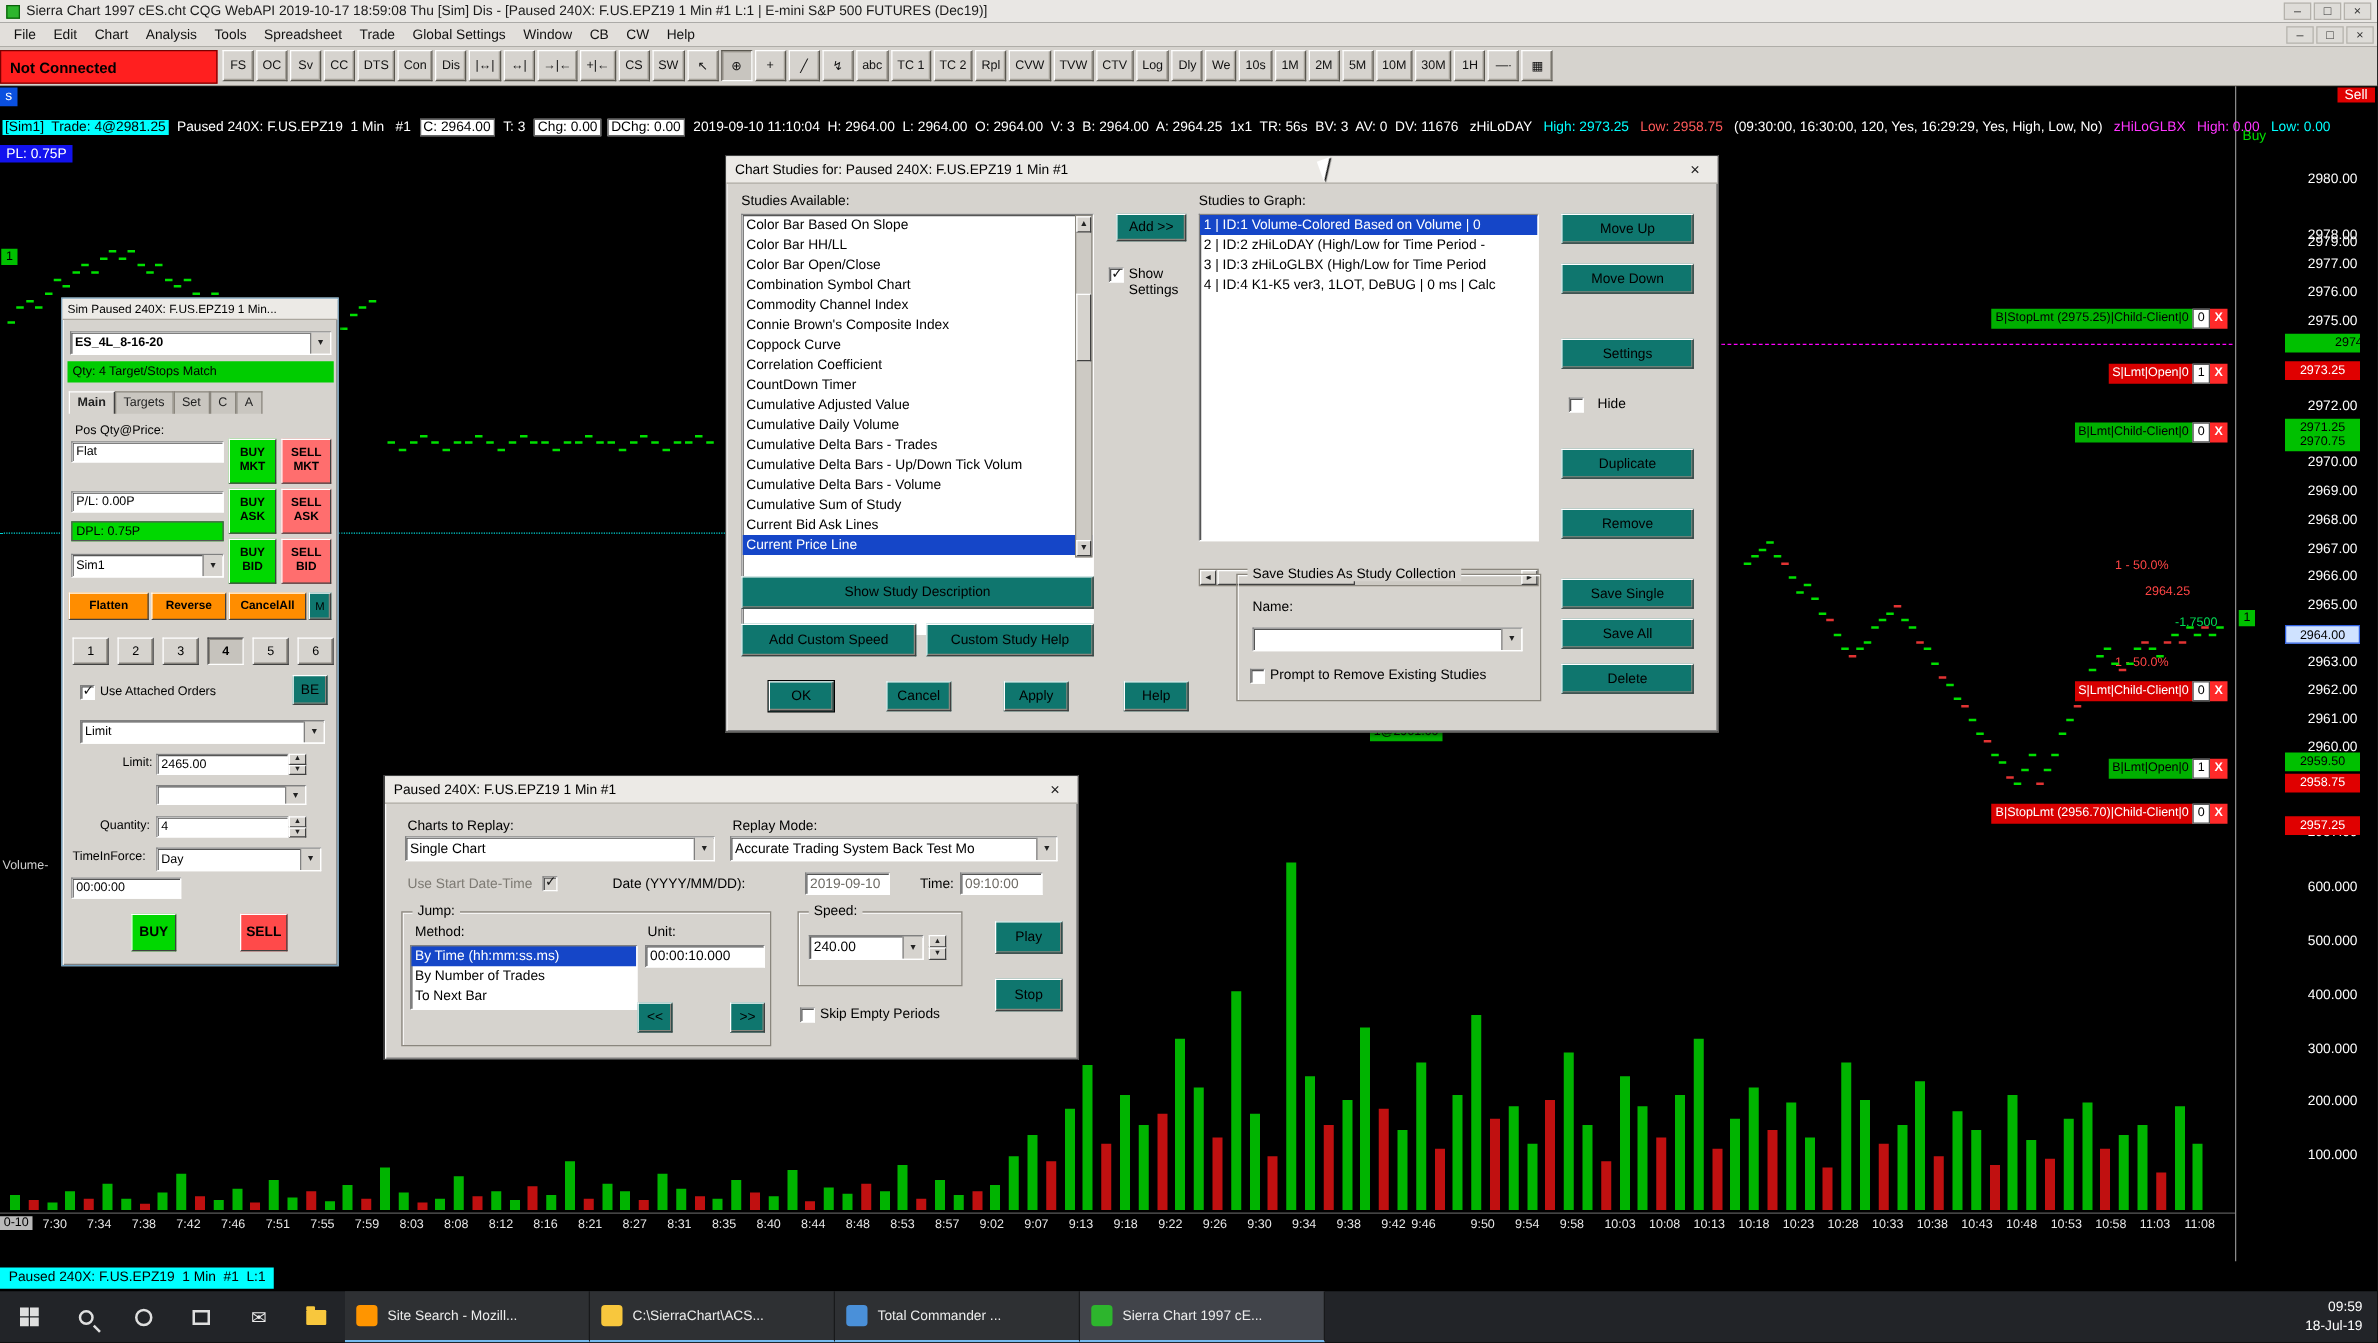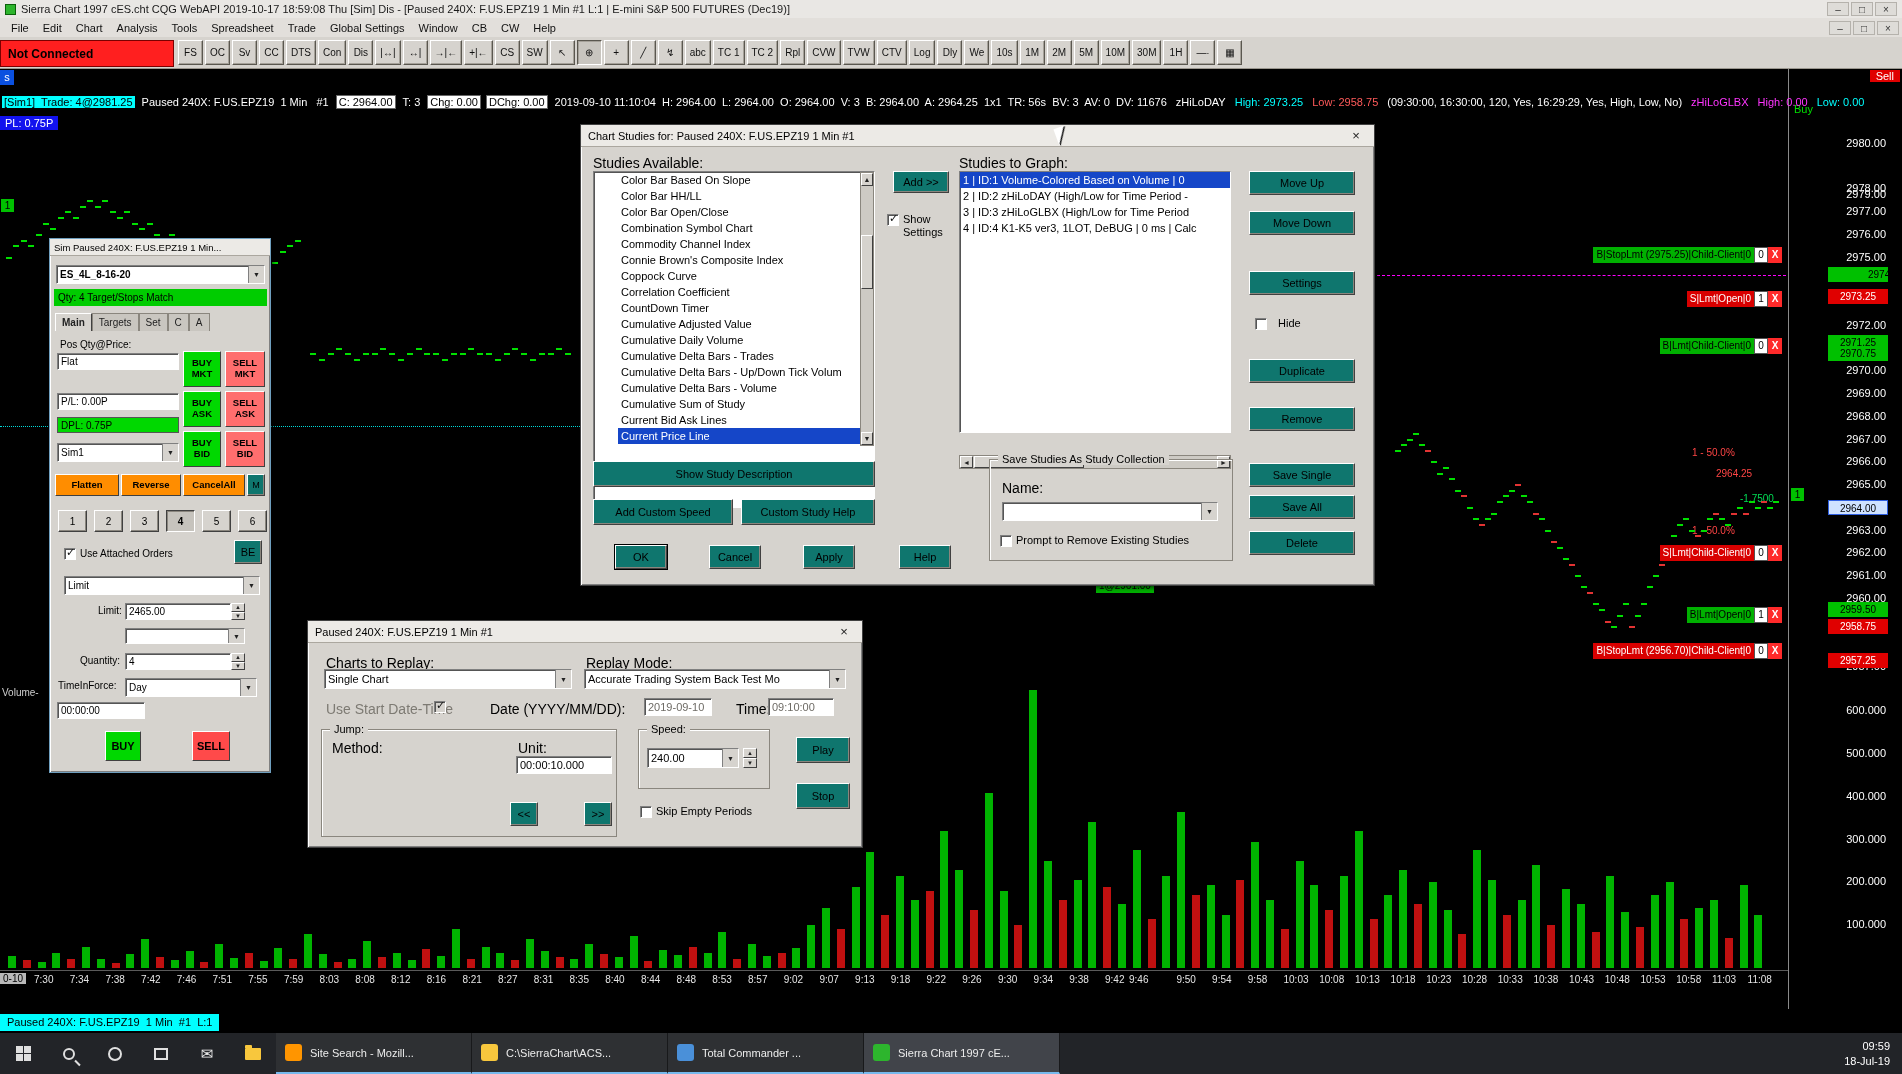--- a/index.html
+++ b/index.html
@@ -61,21 +61,21 @@
 .sellhdr{position:absolute;right:2px;top:1px;background:#e00000;color:#fff;font-size:11px;padding:0 6px;}
 .timeaxis{position:absolute;left:0;top:901px;width:1788px;height:19px;background:#000;border-top:1px solid #5a5a5a;z-index:3;}
 .tlabel{position:absolute;top:3px;color:#e5e5e5;font-size:10px;}
 .axiscorner{position:absolute;left:0;top:2px;background:#b9b9b9;color:#000;font-size:10px;padding:0 3px;}
 .bstat{position:absolute;left:0;top:945px;height:17px;background:#00ffff;color:#000;font-size:11px;line-height:17px;padding:0 7px;white-space:pre;z-index:4;}
 .cursor{position:absolute;left:1056px;top:58px;width:0;height:0;border-top:17px solid #fff;border-right:11px solid transparent;transform:rotate(-20deg);filter:drop-shadow(1px 1px 0 #000);z-index:20;}
 
 .dlg{position:absolute;background:#d6d3ce;border:1px solid #404040;box-shadow:inset 1px 1px 0 #fff,inset -1px -1px 0 #808080,2px 2px 4px rgba(0,0,0,.6);font-size:11px;color:#000;}
 .dlg-title{height:22px;background:#eceae6;display:flex;align-items:center;padding:0 7px;border-bottom:1px solid #aba79f;font-size:11px;}
 .dlg-x{margin-left:auto;width:22px;height:16px;text-align:center;line-height:16px;font-size:13px;color:#222;}
-.lbl{font-size:14px;color:#000;white-space:nowrap;}
+.lbl{font-size:11px;color:#000;white-space:nowrap;}
 .lbl.dis{color:#7d7a73;}
 .btn{background:#0f766e;border:1px solid;border-color:#fff #404040 #404040 #fff;box-shadow:inset -1px -1px 0 #8a867e;display:flex;align-items:center;justify-content:center;font-size:11px;color:#000;white-space:nowrap;}
 .btn.default{box-shadow:inset -1px -1px 0 #8a867e,0 0 0 1px #000;}
 .listbox{background:#fff;border:1px solid;border-color:#808080 #fff #fff #808080;box-shadow:inset 1px 1px 0 #555;overflow:hidden;}
 .lrow{height:16px;line-height:16px;padding:0 3px;font-size:11px;white-space:nowrap;overflow:hidden;color:#000;}
 .lrow.sel{background:#1546c8;color:#fff;}
 .field{background:#fff;border:1px solid;border-color:#808080 #fff #fff #808080;box-shadow:inset 1px 1px 0 #555;font-size:10px;padding:0 3px;color:#000;white-space:nowrap;overflow:hidden;display:flex;align-items:center;}
 .field.dis{color:#6e6b65;}
 .dd{background:#fff;border:1px solid;border-color:#808080 #fff #fff #808080;box-shadow:inset 1px 1px 0 #555;display:flex;align-items:stretch;font-size:10px;color:#000;overflow:hidden;}
 .ddval{flex:1;padding:1px 3px;white-space:nowrap;overflow:hidden;align-self:center;}
@@ -714,20 +714,25 @@
       <div class="check abs" style="left:126px;top:79px;">
           <span class="cbox checked dis"></span>
         </div>
       <div class="lbl abs" style="left:182px;top:80px;">Date (YYYY/MM/DD):</div>
       <div class="field dis abs" style="left:336px;top:77px;width:68px;height:18px;font-size:11px;">2019-09-10</div>
       <div class="lbl abs" style="left:428px;top:80px;">Time:</div>
       <div class="field dis abs" style="left:460px;top:77px;width:66px;height:18px;font-size:11px;">09:10:00</div>
       <div class="group abs" style="left:13px;top:108px;width:296px;height:108px;">
         <div class="legend">Jump:</div>
         <div class="lbl abs" style="left:10px;top:10px;">Method:</div>
+        <div class="listbox abs" style="left:6px;top:26px;width:182px;height:52px;">
+            <div class="lrow sel">By Time (hh:mm:ss.ms)</div>
+            <div class="lrow">By Number of Trades</div>
+            <div class="lrow">To Next Bar</div>
+          </div>
         <div class="lbl abs" style="left:196px;top:10px;">Unit:</div>
         <div class="field abs" style="left:194px;top:26px;width:96px;height:18px;font-size:11px;">00:00:10.000</div>
         <div class="btn abs" style="left:188px;top:72px;width:28px;height:24px;">&lt;&lt;</div>
         <div class="btn abs" style="left:262px;top:72px;width:28px;height:24px;">&gt;&gt;</div>
       </div>
       <div class="group abs" style="left:330px;top:108px;width:132px;height:60px;">
         <div class="legend">Speed:</div>
         <div class="dd abs" style="left:8px;top:18px;width:92px;height:20px;">
           <span class="ddval" style="font-size:11px;">240.00</span>
           <span class="ddarr">▼</span>
@@ -744,21 +749,21 @@
         <span class="clabel">Skip Empty Periods</span>
       </div>
     </div>
 
     <div class="dlg" style="left:580px;top:55px;width:795px;height:462px;z-index:10;">
       <div class="dlg-title">
         <span>Chart Studies for: Paused 240X: F.US.EPZ19  1 Min  #1</span>
         <span class="dlg-x">×</span>
       </div>
       <div class="lbl abs" style="left:12px;top:30px;">Studies Available:</div>
-      <div class="listbox abs" style="left:12px;top:46px;width:282px;height:337px;padding-left:24px;">
+      <div class="listbox abs" style="left:12px;top:46px;width:282px;height:337px;">
           <div class="lrow">Color Bar Based On Slope</div>
           <div class="lrow">Color Bar HH/LL</div>
           <div class="lrow">Color Bar Open/Close</div>
           <div class="lrow">Combination Symbol Chart</div>
           <div class="lrow">Commodity Channel Index</div>
           <div class="lrow">Connie Brown's Composite Index</div>
           <div class="lrow">Coppock Curve</div>
           <div class="lrow">Correlation Coefficient</div>
           <div class="lrow">CountDown Timer</div>
           <div class="lrow">Cumulative Adjusted Value</div>

